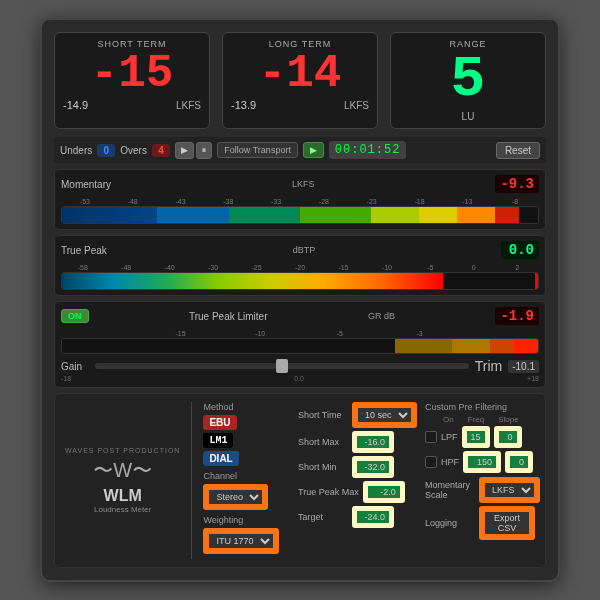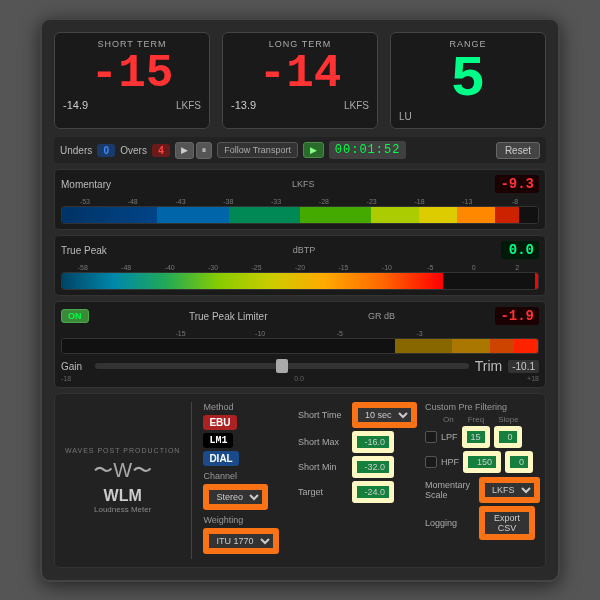--- a/index.html
+++ b/index.html
@@ -447,21 +447,21 @@
       <div class="label">LONG TERM</div>
       <div class="big-value">-14</div>
       <div class="sub-row">
         <span class="sub-value">-13.9</span>
         <span class="unit">LKFS</span>
       </div>
     </div>
     <div class="meter-box range-box">
       <div class="label">RANGE</div>
       <div class="big-value">5</div>
-      <div class="sub-row" style="justify-content:flex-start;">
+      <div class="sub-row" style="justify-content:center;">
         <span class="unit">LU</span>
       </div>
     </div>
   </div>
 
   <div class="transport-bar">
     <span class="label-sm">Unders</span>
     <span class="badge">0</span>
     <span class="label-sm">Overs</span>
     <span class="badge red">4</span>
@@ -633,20 +633,24 @@
       </div>
       <div class="settings-row">
         <span class="settings-label">Short Max</span>
         <input class="input-val" type="text" value="-16.0" style="">
       </div>
       <div class="settings-row">
         <span class="settings-label">Short Min</span>
         <input class="input-val" type="text" value="-32.0" style="">
       </div>
       <div class="settings-row">
+        <span class="settings-label">True Peak Max</span>
+        <input class="input-val" type="text" value="-2.0" style="">
+      </div>
+      <div class="settings-row">
         <span class="settings-label">Target</span>
         <input class="input-val" type="text" value="-24.0" style="">
       </div>
     </div>
 
     <div class="settings-col custom-pre">
       <div class="settings-group-title">Custom Pre Filtering</div>
       <div class="custom-pre-header">
         <span>On</span>
         <span>Freq</span>

